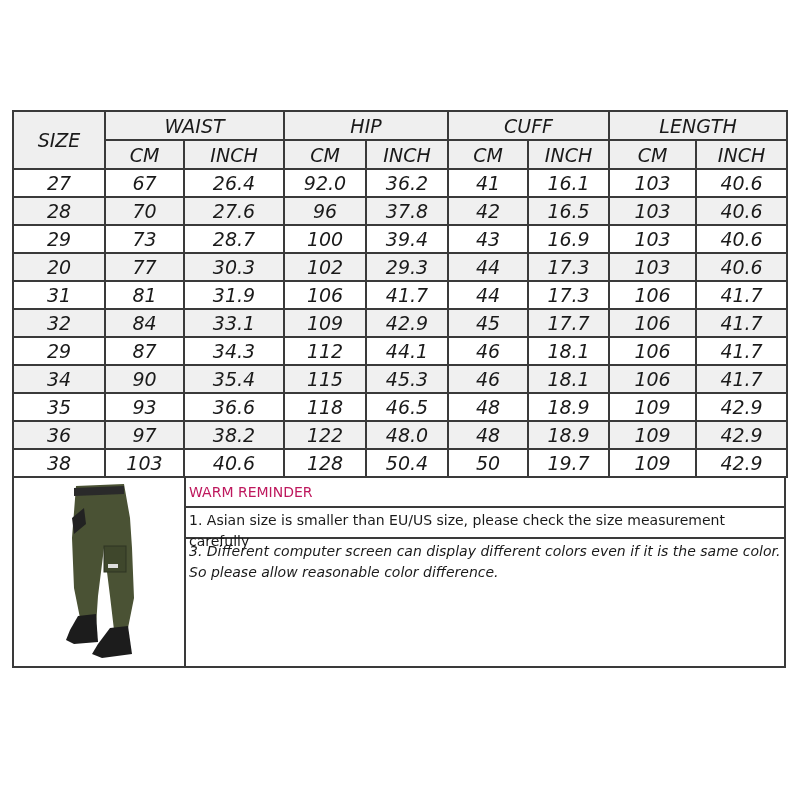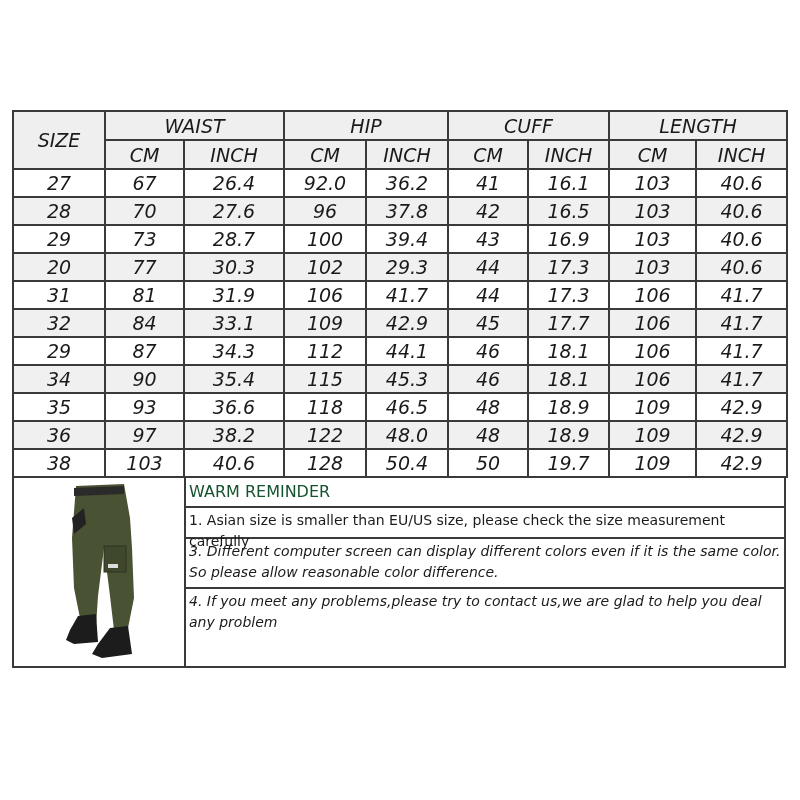--- a/index.html
+++ b/index.html
@@ -10,21 +10,21 @@
   table.size td, table.size th { border:2px solid #3a3a3a; text-align:center;
          font-weight:normal; font-size:19px; padding:0; height:26px; line-height:26px; }
   table.size thead th { background:#efefef; }
   table.size tbody tr:nth-child(even) td { background:#f0f0f0; }
   table.size tbody tr:nth-child(odd) td { background:#ffffff; }
   .bottom { display:flex; border:2px solid #3a3a3a; border-top:none; width:770px; height:188px; }
   .photo { width:170px; border-right:2px solid #3a3a3a; position:relative; background:#fff; }
   .notes { flex:1; display:flex; flex-direction:column; }
   .note { border-bottom:2px solid #3a3a3a; font-size:14px; padding:2px 3px; line-height:21px; }
   .note:last-child { border-bottom:none; }
-  .note.title { color:#14532d; font-size:16px; height:24px; line-height:24px; }
+  .note.title { color:#be185d; font-size:14px; height:24px; line-height:24px; }
   .note.n1, .note.n2 { height:25px; }
   .note.n3, .note.n4 { height:44px;font-style:italic; }
 </style>
 </head>
 <body>
 
 <div class="wrap">
   <table class="size">
     <colgroup>
       <col style="width:92px">
@@ -190,16 +190,15 @@
         <path d="M58 40 L70 30 L72 46 L60 56 Z" fill="#222"></path>
         <path d="M60 10 L110 8 L110 16 L60 18 Z" fill="#2a2a2a"></path>
         <path d="M64 138 L82 136 L84 164 L60 166 L52 162 L56 152 Z" fill="#1c1c1c"></path>
         <path d="M96 150 L114 148 L118 176 L88 180 L78 176 L84 166 Z" fill="#1c1c1c"></path>
       </svg>
     </div>
     <div class="notes">
       <div class="note title">WARM REMINDER</div>
       <div class="note n1">1. Asian size is smaller than EU/US size, please check the size measurement carefully</div>
       <div class="note n3">3. Different computer screen can display different colors even if it is the same color. So please allow reasonable color difference.</div>
-      <div class="note n4">4. If you meet any problems,please try to contact us,we are glad to help you deal any problem</div>
     </div>
   </div>
 </div>
 
 </body></html>

